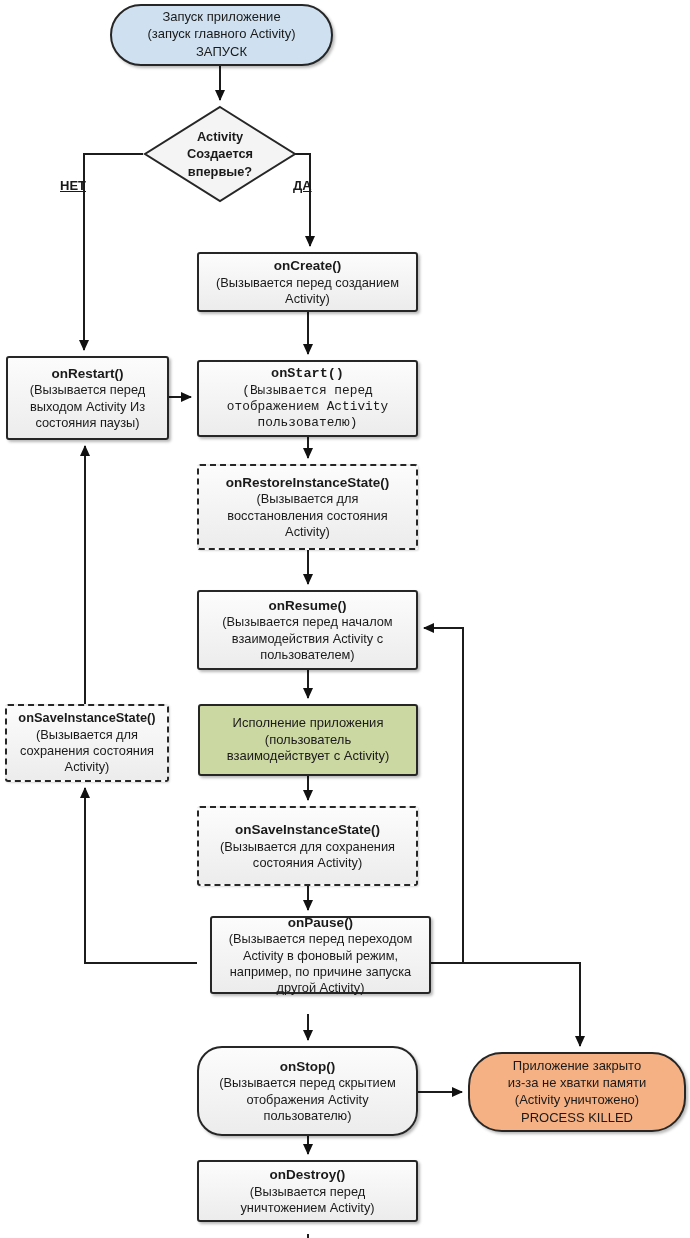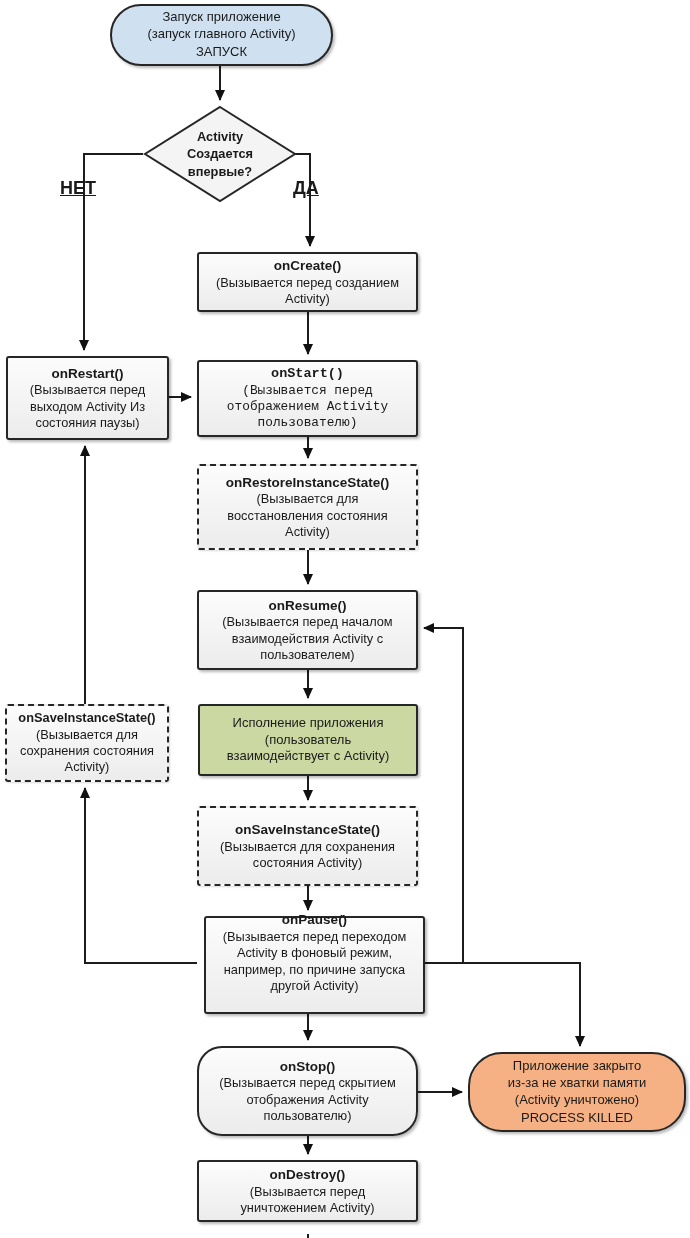--- a/index.html
+++ b/index.html
@@ -24,21 +24,21 @@
   .stadium{border-radius:34px;}
   .start-node{background:var(--start-fill,#cfe1f0);}
   .running-node{background:var(--running-fill,#ccd8a2);}
   .killed-node{background:var(--killed-fill,#f5b183);}
   .plain{font-size:13px;line-height:1.3;}
   .bold{font-weight:normal;font-size:13px;line-height:1.35;}
   .diamond-text{
     position:absolute;left:152px;top:128px;width:136px;
     text-align:center;font-weight:bold;font-size:12.8px;line-height:1.35;
   }
-  .edge-label{position:absolute;font-weight:bold;font-size:18px;text-decoration:underline;}
+  .edge-label{position:absolute;font-weight:bold;font-size:13px;text-decoration:underline;}
 </style>
 </head>
 <body>
 
 <svg id="wires" viewBox="0 0 690 1238" xmlns="http://www.w3.org/2000/svg">
   <defs>
     <marker id="arr" markerUnits="userSpaceOnUse" markerWidth="13" markerHeight="13" refX="10" refY="5" orient="auto">
       <path d="M0,0 L11,5 L0,10 Z" fill="#111"></path>
     </marker>
   </defs>
@@ -114,21 +114,21 @@
 <div class="node dashed" style="left:5px;top:704px;width:164px;height:78px;padding:2px 4px;">
   <div class="title" style="font-size:12.8px;">onSaveInstanceState()</div>
   <div class="desc">(Вызывается для сохранения состояния Activity)</div>
 </div>
 
 <div class="node dashed" style="left:197px;top:806px;width:221px;height:80px;">
   <div class="title">onSaveInstanceState()</div>
   <div class="desc">(Вызывается для сохранения состояния Activity)</div>
 </div>
 
-<div class="node" style="left:204px;top:916px;width:221px;height:98px;justify-content:flex-end;">
+<div class="node" style="left:210px;top:916px;width:221px;height:78px;">
   <div class="title">onPause()</div>
   <div class="desc">(Вызывается перед переходом Activity в фоновый режим, например, по причине запуска другой Activity)</div>
 </div>
 
 <div class="node" style="left:197px;top:1046px;width:221px;height:90px;border-radius:25px;">
   <div class="title">onStop()</div>
   <div class="desc">(Вызывается перед скрытием отображения Activity пользователю)</div>
 </div>
 
 <div class="node stadium killed-node" style="left:468px;top:1052px;width:218px;height:80px;">

